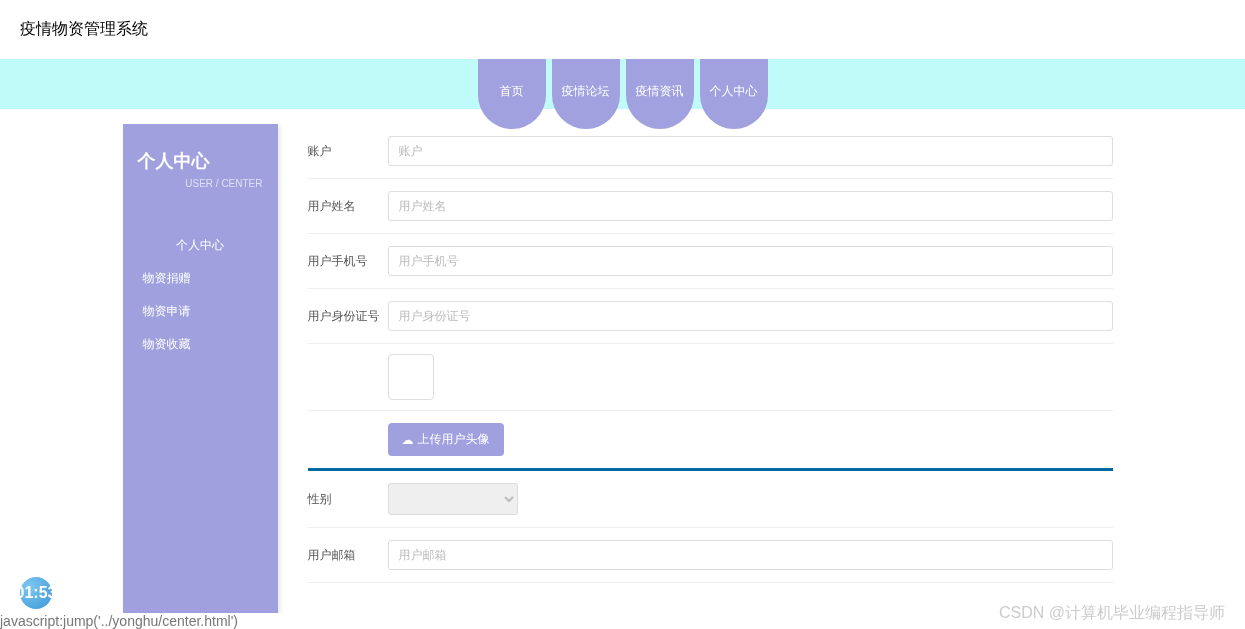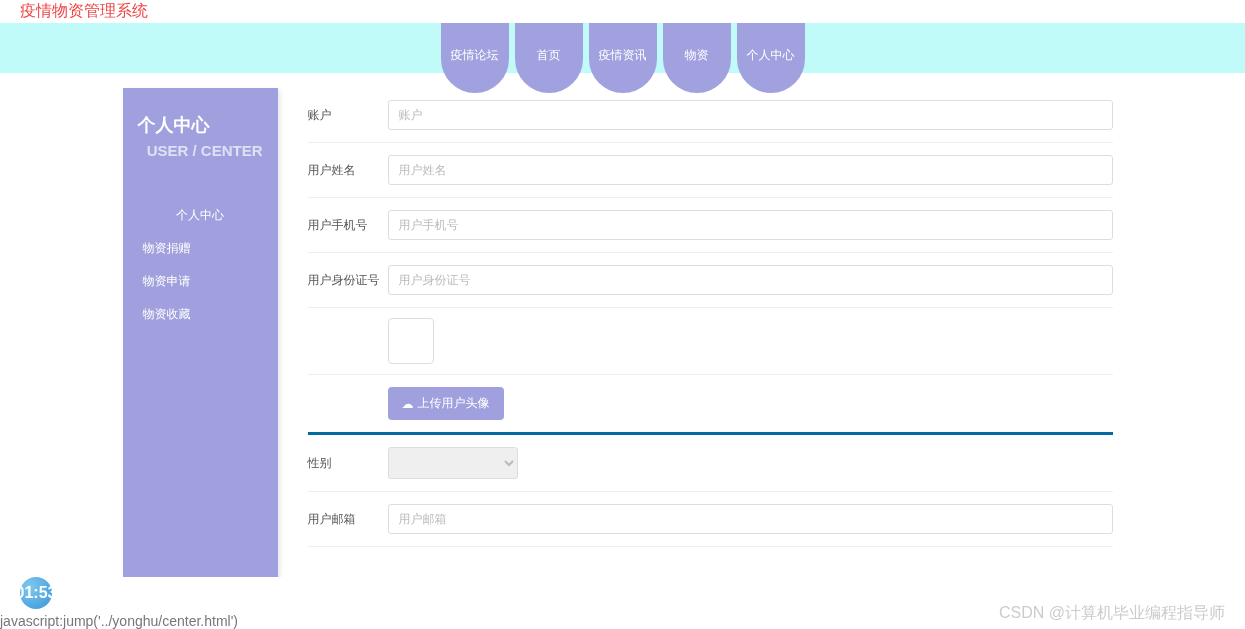--- a/index.html
+++ b/index.html
@@ -1,18 +1,18 @@
 <!DOCTYPE html>
 <html><head>
   <meta charset="utf-8">
   <style>
     * { margin: 0; padding: 0; box-sizing: border-box; }
     body { font-family: "Microsoft YaHei", Arial, sans-serif; background: #fff; font-size: 13px; }
     
-    .header { padding: 1px 20px; font-size: 16px; color: #ef4444; }
+    .header { padding: 19px 20px; font-size: 16px; color: #000000; }
     
     .top-nav { background: #c0faf9; height: 50px; display: flex; align-items: flex-start; justify-content: center; padding-top: 0; }
     .nav-items { display: flex; gap: 6px; margin-top: 0; }
     .nav-pill { 
       width: 68px; height: 70px; 
       background: #a0a1de; 
       display: flex; align-items: center; justify-content: center;
       font-size: 12px; color: #fff;
       cursor: pointer;
       border-radius: 0 0 34px 34px;
@@ -21,21 +21,21 @@
     
     .content { display: flex; max-width: 1000px; margin: 15px auto 0; gap: 20px; }
     
     .sidebar { 
       width: 155px; background: #9fa0dd; 
       padding: 15px 0 40px; 
       min-height: 250px;
       box-shadow: 2px 2px 5px rgba(0,0,0,0.1);
     }
     .sidebar-title { color: #fff; font-size: 18px; font-weight: bold; padding: 10px 15px 5px; }
-    .sidebar-subtitle { color: #e0e0f5; font-size: 15px; text-align: right; padding: 0 15px 20px; font-weight: bold; }
+    .sidebar-subtitle { color: #e0e0f5; font-size: 10px; text-align: right; padding: 0 15px 20px; font-weight: normal; }
     .sidebar-item { 
       color: #fff; font-size: 12px; 
       padding: 8px 20px; cursor: pointer; 
     }
     .sidebar-item.active { text-align: center; }
     
     .main { flex: 1; padding: 0 10px; }
     .form-row { 
       display: flex; align-items: center; 
       padding: 12px 0; 
@@ -94,24 +94,23 @@
     }
     .cloud-icon::before { content: "☁"; }
   </style>
 </head>
 <body>
 
 <div class="header">疫情物资管理系统</div>
 
 <div class="top-nav">
   <div class="nav-items">
+    <div class="nav-pill">首页</div>
     <div class="nav-pill">疫情论坛</div>
-    <div class="nav-pill">首页</div>
     <div class="nav-pill">疫情资讯</div>
-    <div class="nav-pill">物资</div>
     <div class="nav-pill">个人中心</div>
   </div>
 </div>
 
 <div class="content">
   <div class="sidebar">
     <div class="sidebar-title">个人中心</div>
     <div class="sidebar-subtitle">USER / CENTER</div>
     <div style="height:20px"></div>
     <div class="sidebar-item active">个人中心</div>

